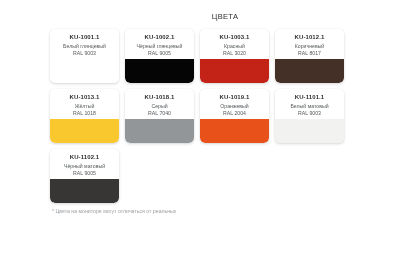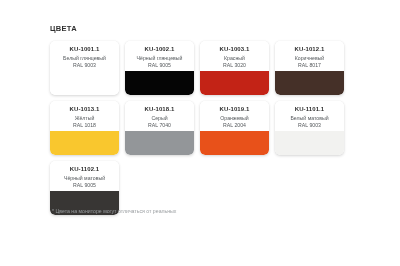--- a/index.html
+++ b/index.html
@@ -19,26 +19,27 @@
   .page {
     position: relative;
     width: 400px;
     height: 266px;
     box-sizing: border-box;
     padding: 9px 0 0 50px;
   }
 
   .section-title {
     font-size: 7.5px;
-    font-weight: bold;
+    font-weight: normal;
     letter-spacing: 0.3px;
     color: #2f2f2f;
-    margin: 16px 0 8px 0;
+    margin: 4px 0 8px 0;
     line-height: 1;
     text-transform: uppercase;
+    text-align: center;
   }
 
   .swatch-grid {
     display: flex;
     flex-wrap: wrap;
     gap: 6px 6px;
     width: 294px;
   }
 
   .swatch-card {

